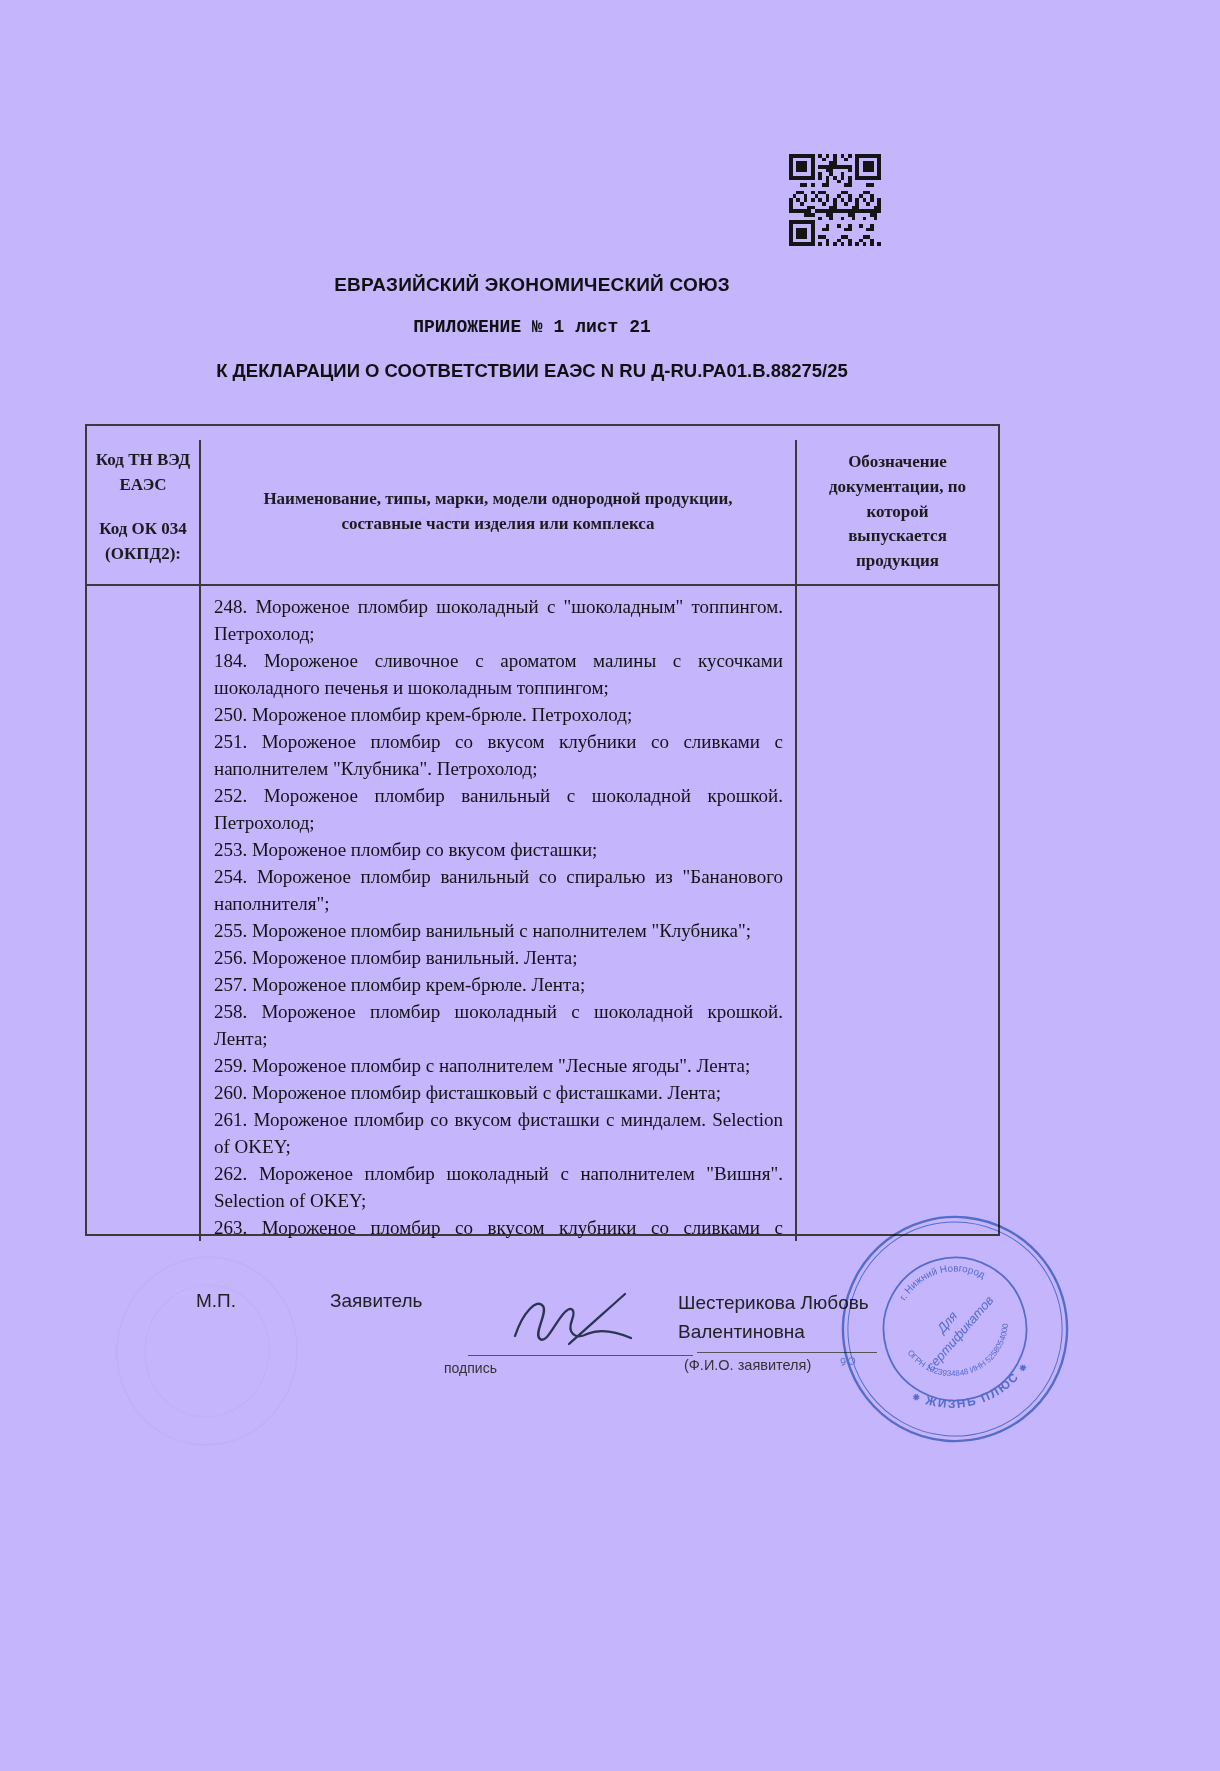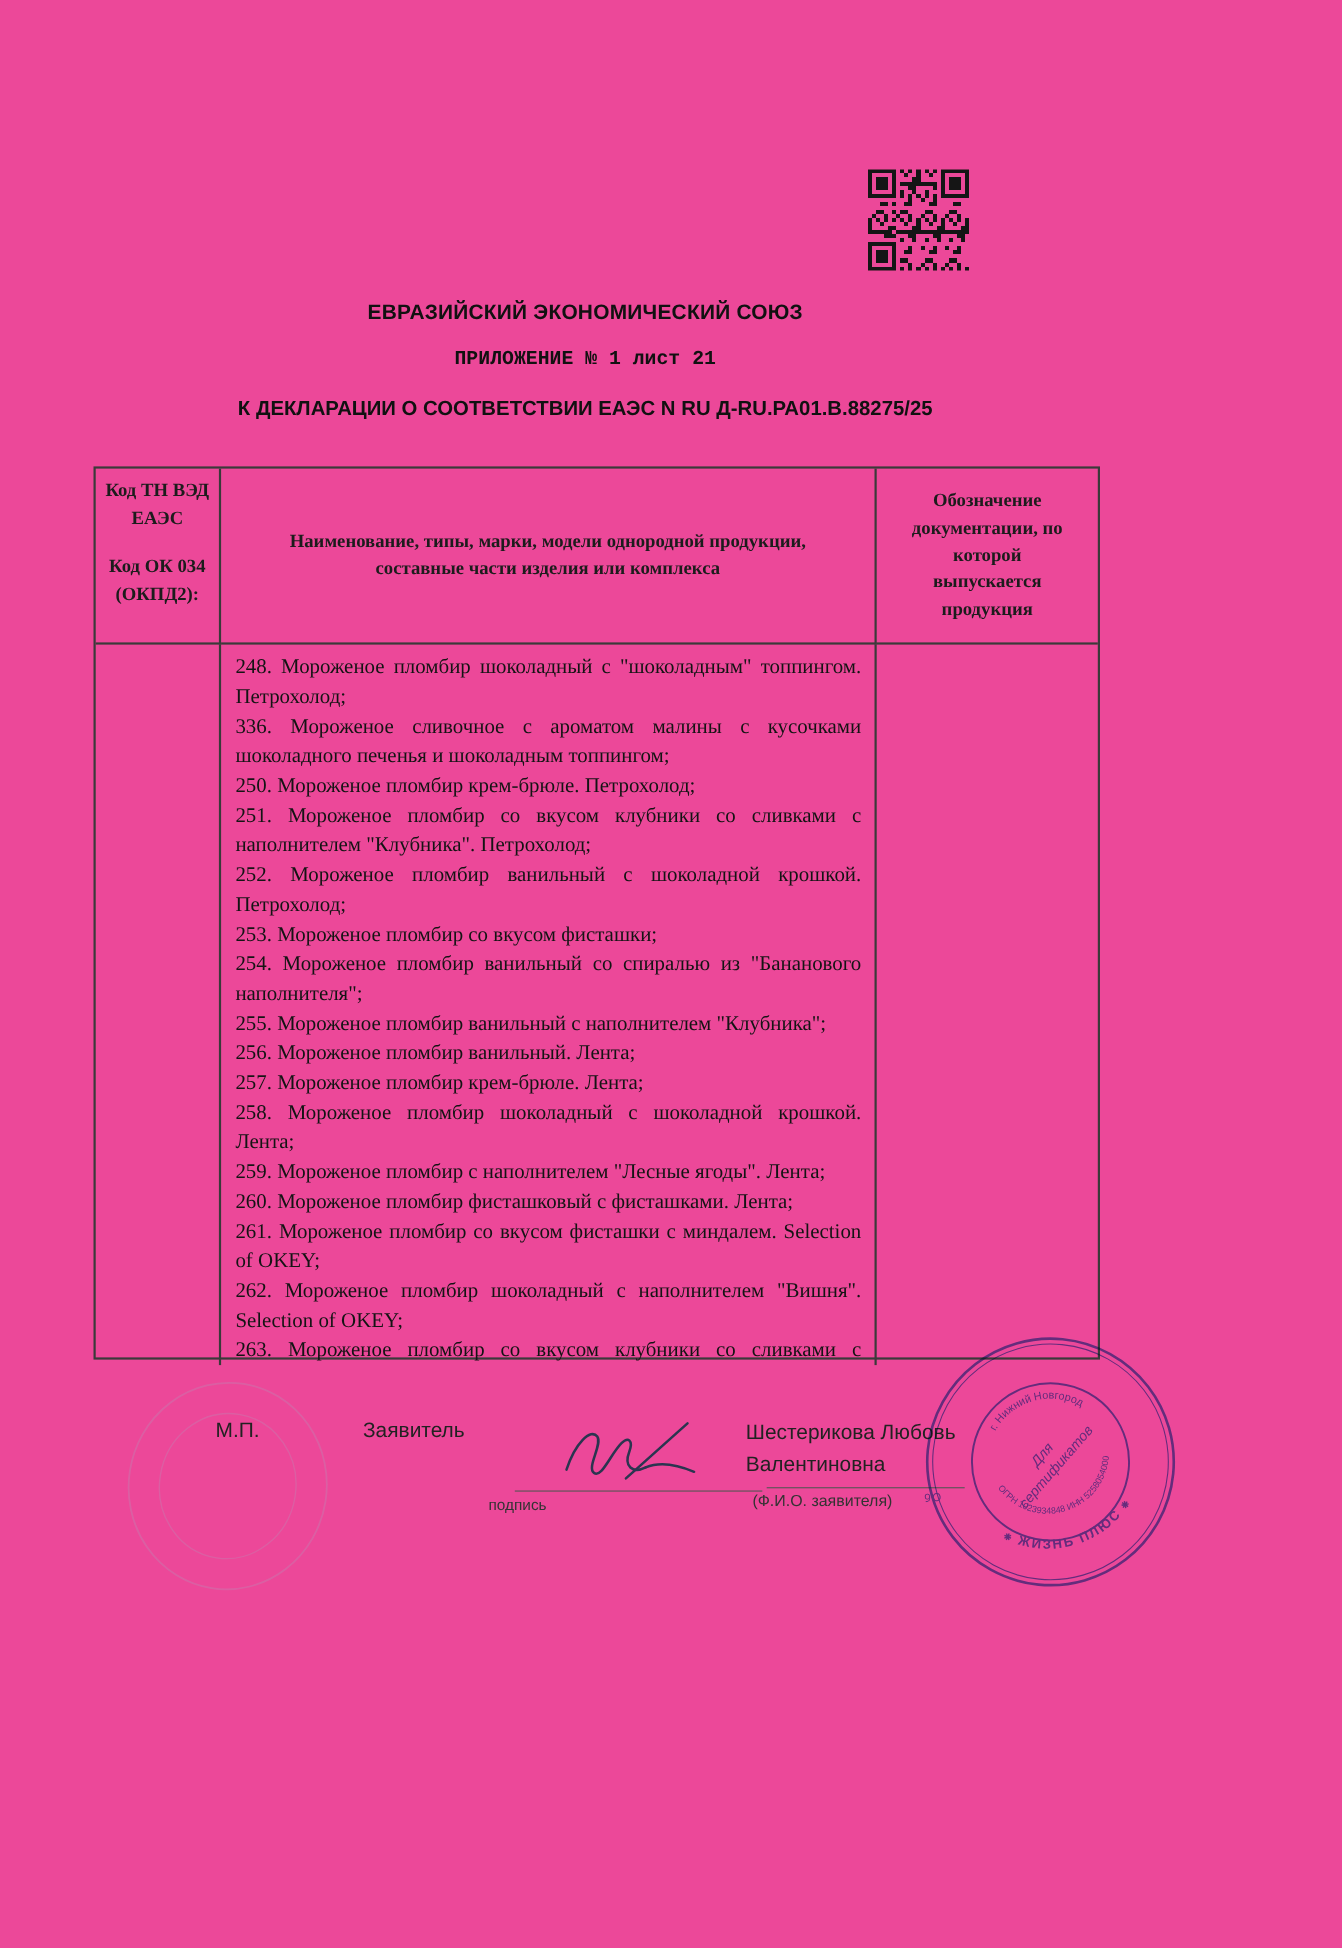--- a/index.html
+++ b/index.html
@@ -1,20 +1,20 @@
 <!DOCTYPE html>
 <html><head>
 <meta charset="utf-8">
 <style>
   html,body{margin:0;padding:0;background:#e8e8e6;}
   .page{
     position:relative;
     width:1220px;height:1771px;
     margin:0 auto;
-    background:#ec4899;
+    background:#c4b5fd;
     overflow:hidden;
     font-family:"Liberation Serif", serif;
     color:#1c1c1c;
   }
   .abs{position:absolute;}
 
   
   .title{
     left:0;width:1064px;text-align:center;
     font-family:"Liberation Sans", sans-serif;
@@ -31,21 +31,21 @@
   .doc-table{
     left:85px;top:424px;width:915px;height:812px;
     border:2px solid #3a3a3a;
     box-sizing:border-box;
     display:grid;
     grid-template-columns:114px 596px 1fr;
     grid-template-rows:160px 1fr;
   }
   .cell{box-sizing:border-box;border-right:2px solid #3a3a3a;}
   .cell.last{border-right:none;}
-  .hcell{border-bottom:2px solid #3a3a3a;}
+  .hcell{border-bottom:2px solid #3a3a3a;margin-top:14px;}
   .hd{
     font-weight:bold;font-size:17px;line-height:1.45;text-align:center;
   }
   .col1-head{padding-top:8px;display:flex;flex-direction:column;align-items:center;gap:20px;}
   .col1-head .blk{width:100px;}
   .col2-head,.col3-head{display:flex;align-items:center;justify-content:center;padding:6px 22px;}
   .product-list{padding:7px 12px 0 13px;}
   .product{
     margin:0;font-size:19px;line-height:27px;text-align:justify;color:#141414;
   }
@@ -349,21 +349,21 @@
     <div class="cell hcell hd col1-head">
       <div class="blk">Код ТН ВЭД ЕАЭС</div>
       <div class="blk">Код ОК 034 (ОКПД2):</div>
     </div>
     <div class="cell hcell hd col2-head">Наименование, типы, марки, модели однородной продукции, составные части изделия или комплекса</div>
     <div class="cell last hcell hd col3-head">Обозначение документации, по которой выпускается продукция</div>
 
     <div class="cell"></div>
     <div class="cell product-list" id="product-list">
         <p class="product">248. Мороженое пломбир шоколадный с "шоколадным" топпингом. Петрохолод;</p>
-        <p class="product">336. Мороженое сливочное с ароматом малины с кусочками шоколадного печенья и шоколадным топпингом;</p>
+        <p class="product">184. Мороженое сливочное с ароматом малины с кусочками шоколадного печенья и шоколадным топпингом;</p>
         <p class="product">250. Мороженое пломбир крем-брюле. Петрохолод;</p>
         <p class="product">251. Мороженое пломбир со вкусом клубники со сливками с наполнителем "Клубника". Петрохолод;</p>
         <p class="product">252. Мороженое пломбир ванильный с шоколадной крошкой. Петрохолод;</p>
         <p class="product">253. Мороженое пломбир со вкусом фисташки;</p>
         <p class="product">254. Мороженое пломбир ванильный со спиралью из "Бананового наполнителя";</p>
         <p class="product">255. Мороженое пломбир ванильный с наполнителем "Клубника";</p>
         <p class="product">256. Мороженое пломбир ванильный. Лента;</p>
         <p class="product">257. Мороженое пломбир крем-брюле. Лента;</p>
         <p class="product">258. Мороженое пломбир шоколадный с шоколадной крошкой. Лента;</p>
         <p class="product">259. Мороженое пломбир с наполнителем "Лесные ягоды". Лента;</p>

